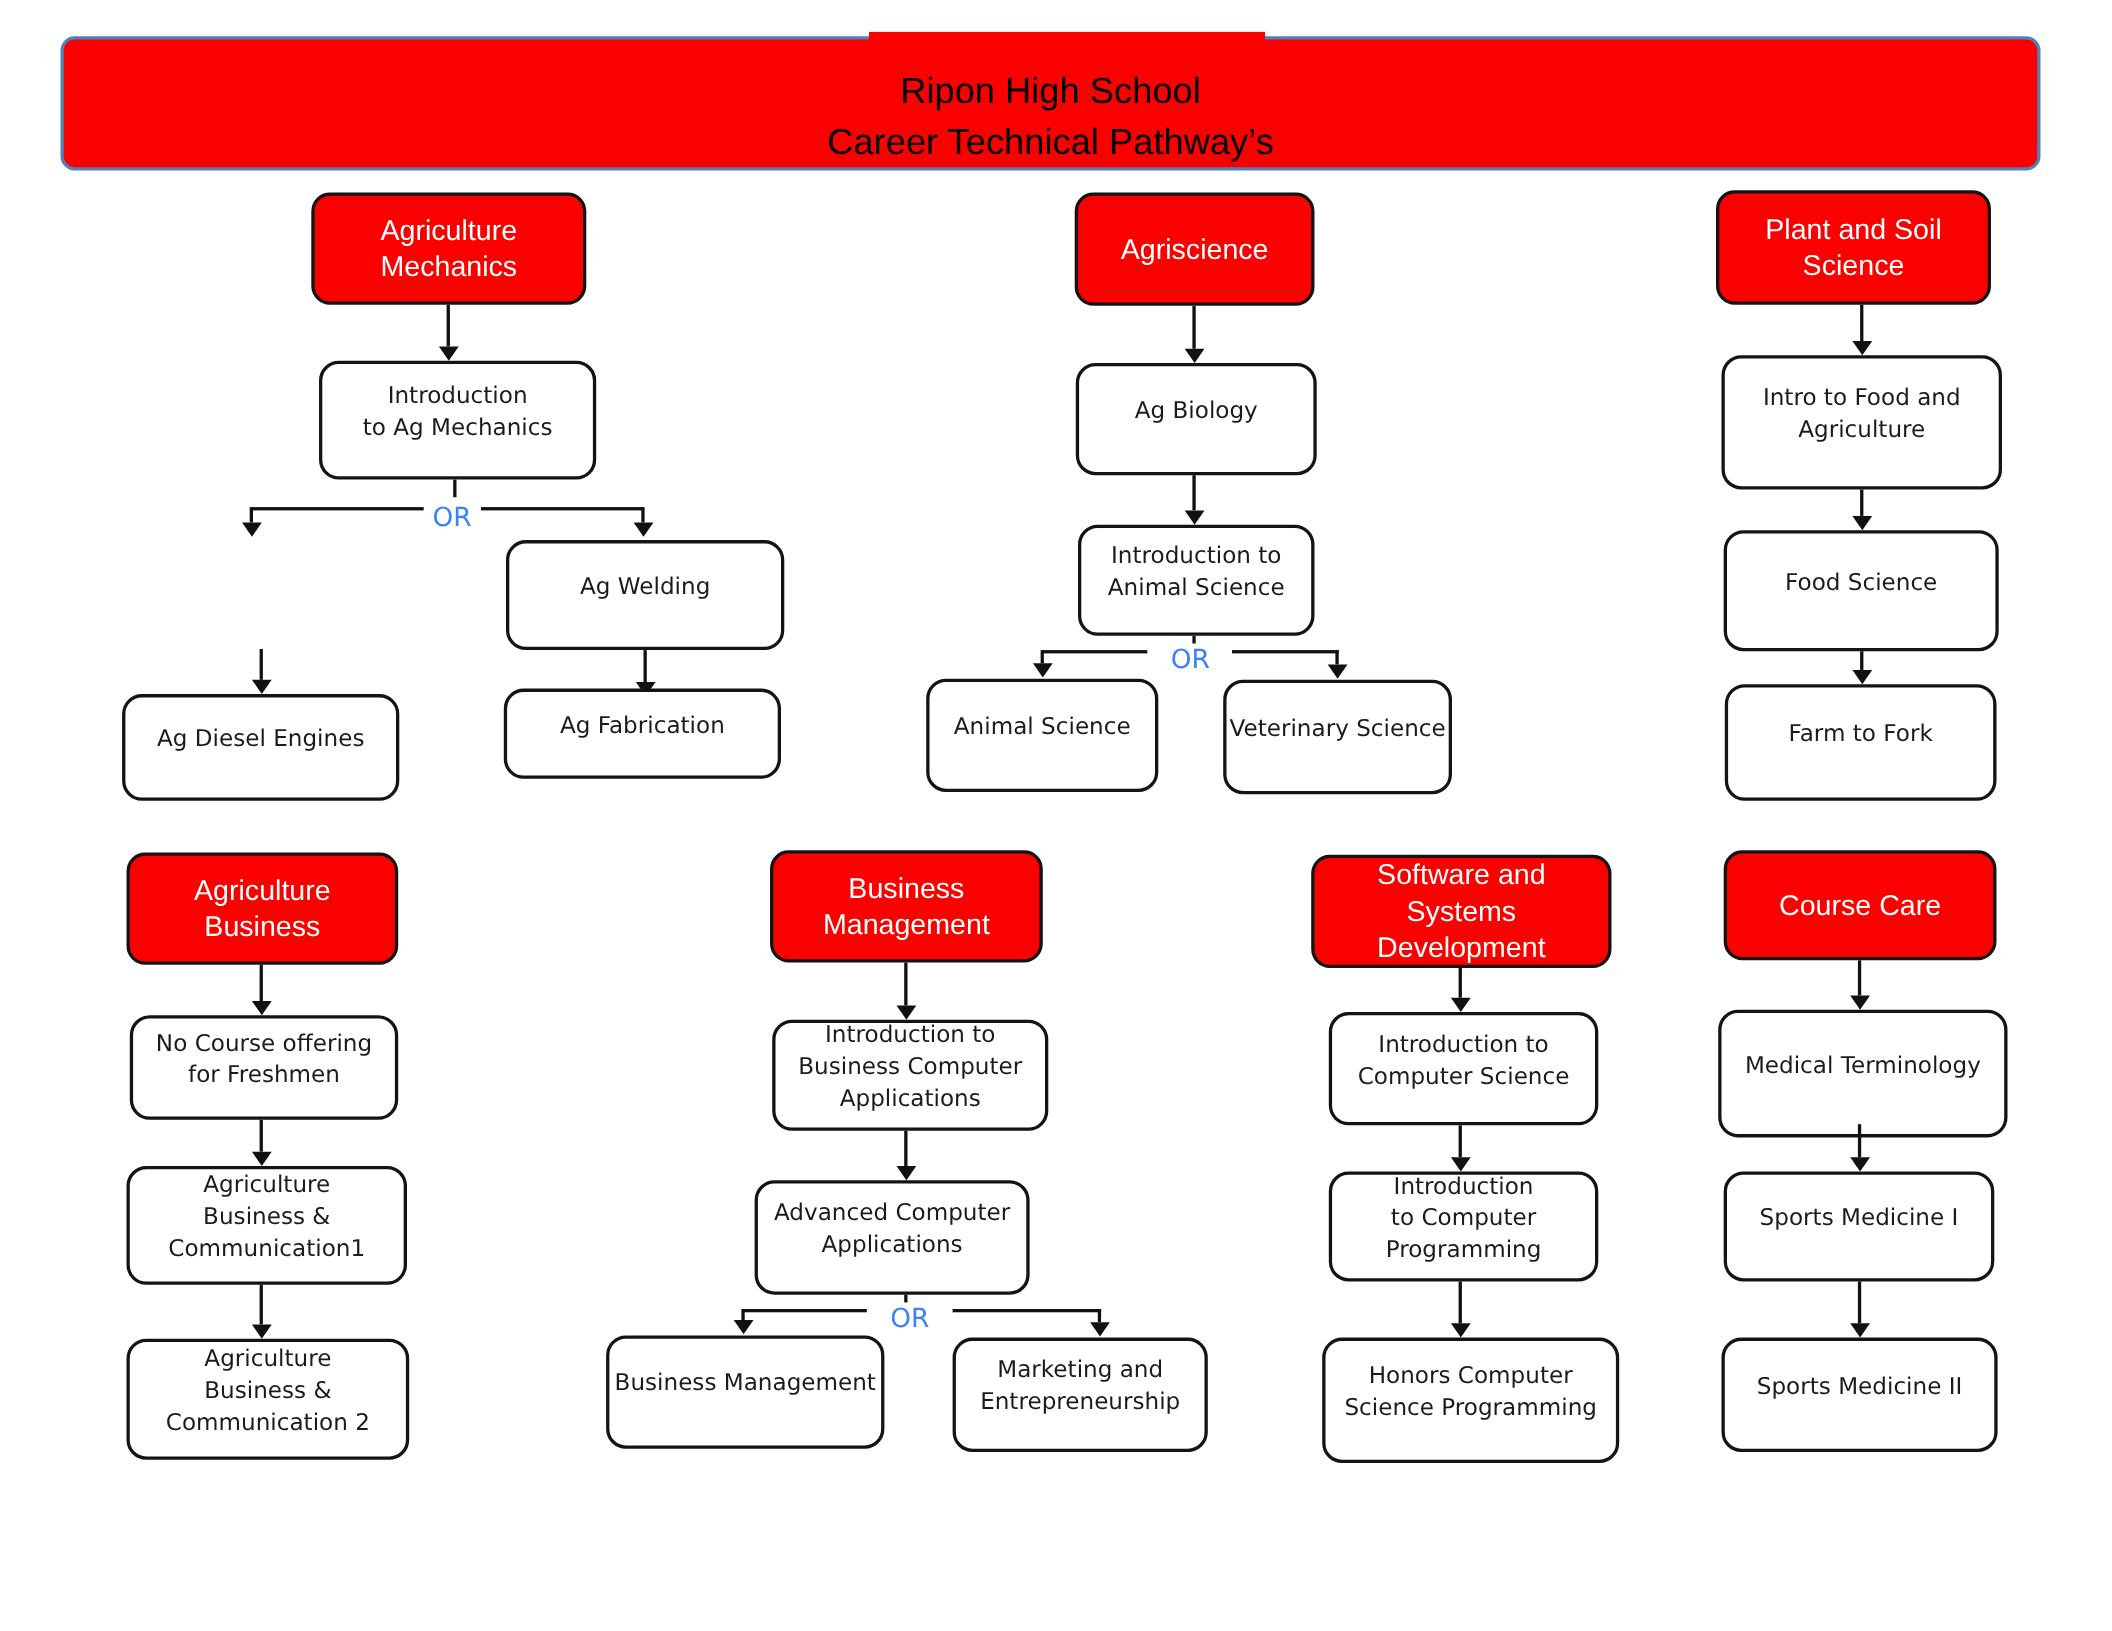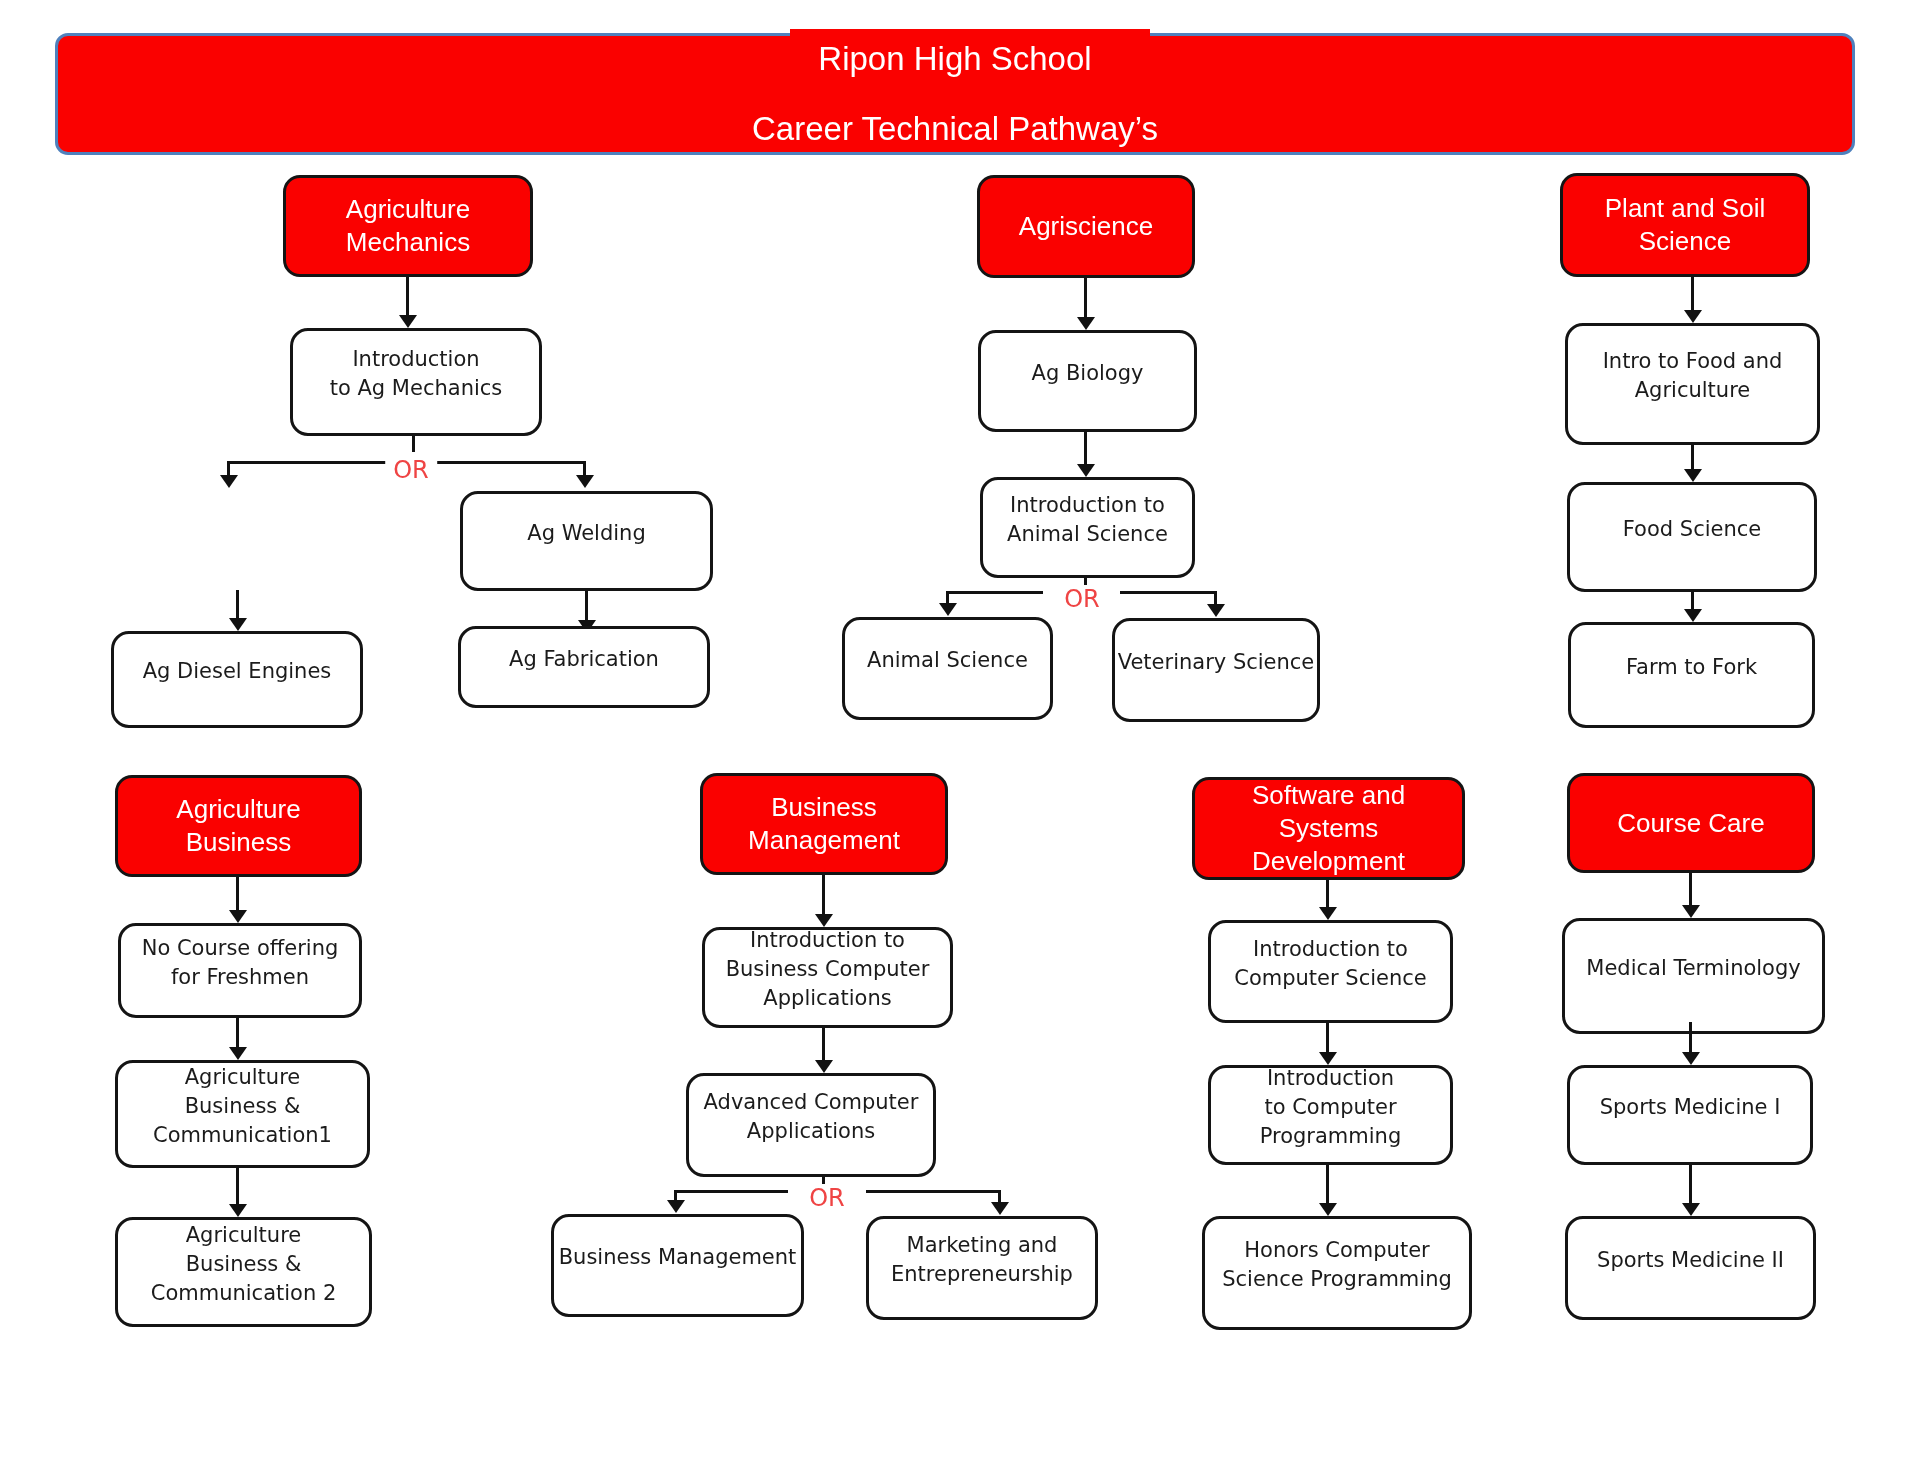--- a/index.html
+++ b/index.html
@@ -24,38 +24,38 @@
     border:3px solid var(--box-border,#141414);border-radius:18px;
     font-size:21px;line-height:29px;
     font-family:"DejaVu Sans","Liberation Sans",sans-serif;
     padding-bottom:16px;
   }
   
   #header{
     position:absolute;left:55px;top:33px;width:1800px;height:122px;
     box-sizing:border-box;background:var(--red,#fa0100);
     border:3px solid var(--hdr-border,#4f81bd);border-radius:13px;
-    display:flex;flex-direction:column;align-items:center;justify-content:space-between;
-    color:#ffffff;font-size:33px;line-height:46px;z-index:1;
+    display:flex;flex-direction:column;align-items:center;justify-content:flex-end;
+    color:#000000;font-size:33px;line-height:46px;z-index:1;
   }
   #header-strip{
     position:absolute;left:790px;top:29px;width:360px;height:10px;
     background:var(--red,#fa0100);z-index:2;
   }
   
   .varrow,.vline{position:absolute;width:3px;background:#111111;}
   .varrow::after{
     content:"";position:absolute;top:100%;left:50%;transform:translateX(-50%);
     border-left:9px solid transparent;border-right:9px solid transparent;
     border-top:13px solid #111111;
   }
   .hline{position:absolute;height:3px;background:#111111;}
   .or{
     position:absolute;transform:translate(-50%,-50%);
-    font-size:24px;color:#ef4444;background:#ffffff;padding:0 8px;
+    font-size:24px;color:#3b82f6;background:#ffffff;padding:0 8px;
     font-family:"DejaVu Sans","Liberation Sans",sans-serif;
   }
 </style>
 </head>
 <body>
 
 <div id="canvas">
 
   <div id="header-strip"></div>
   <div id="header">

